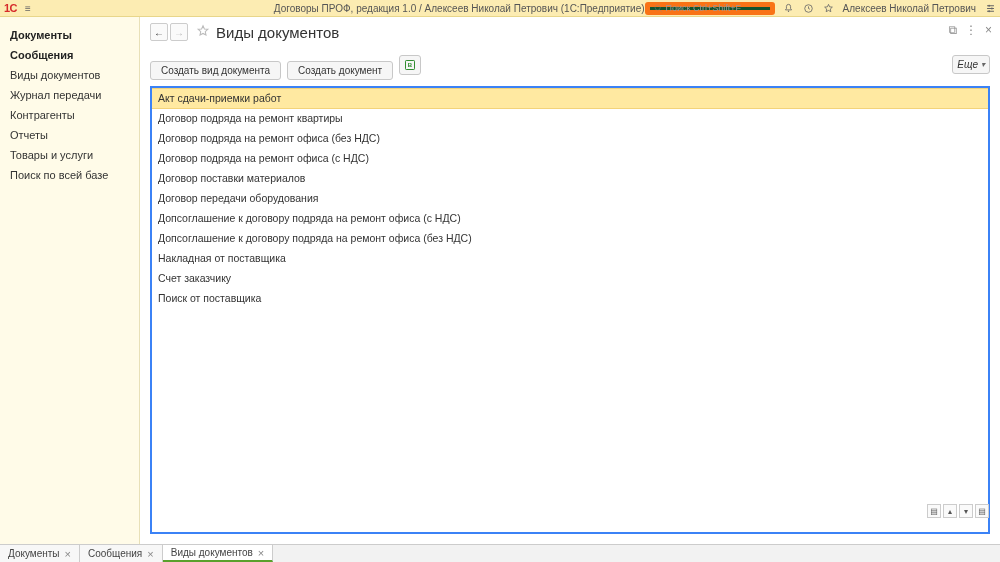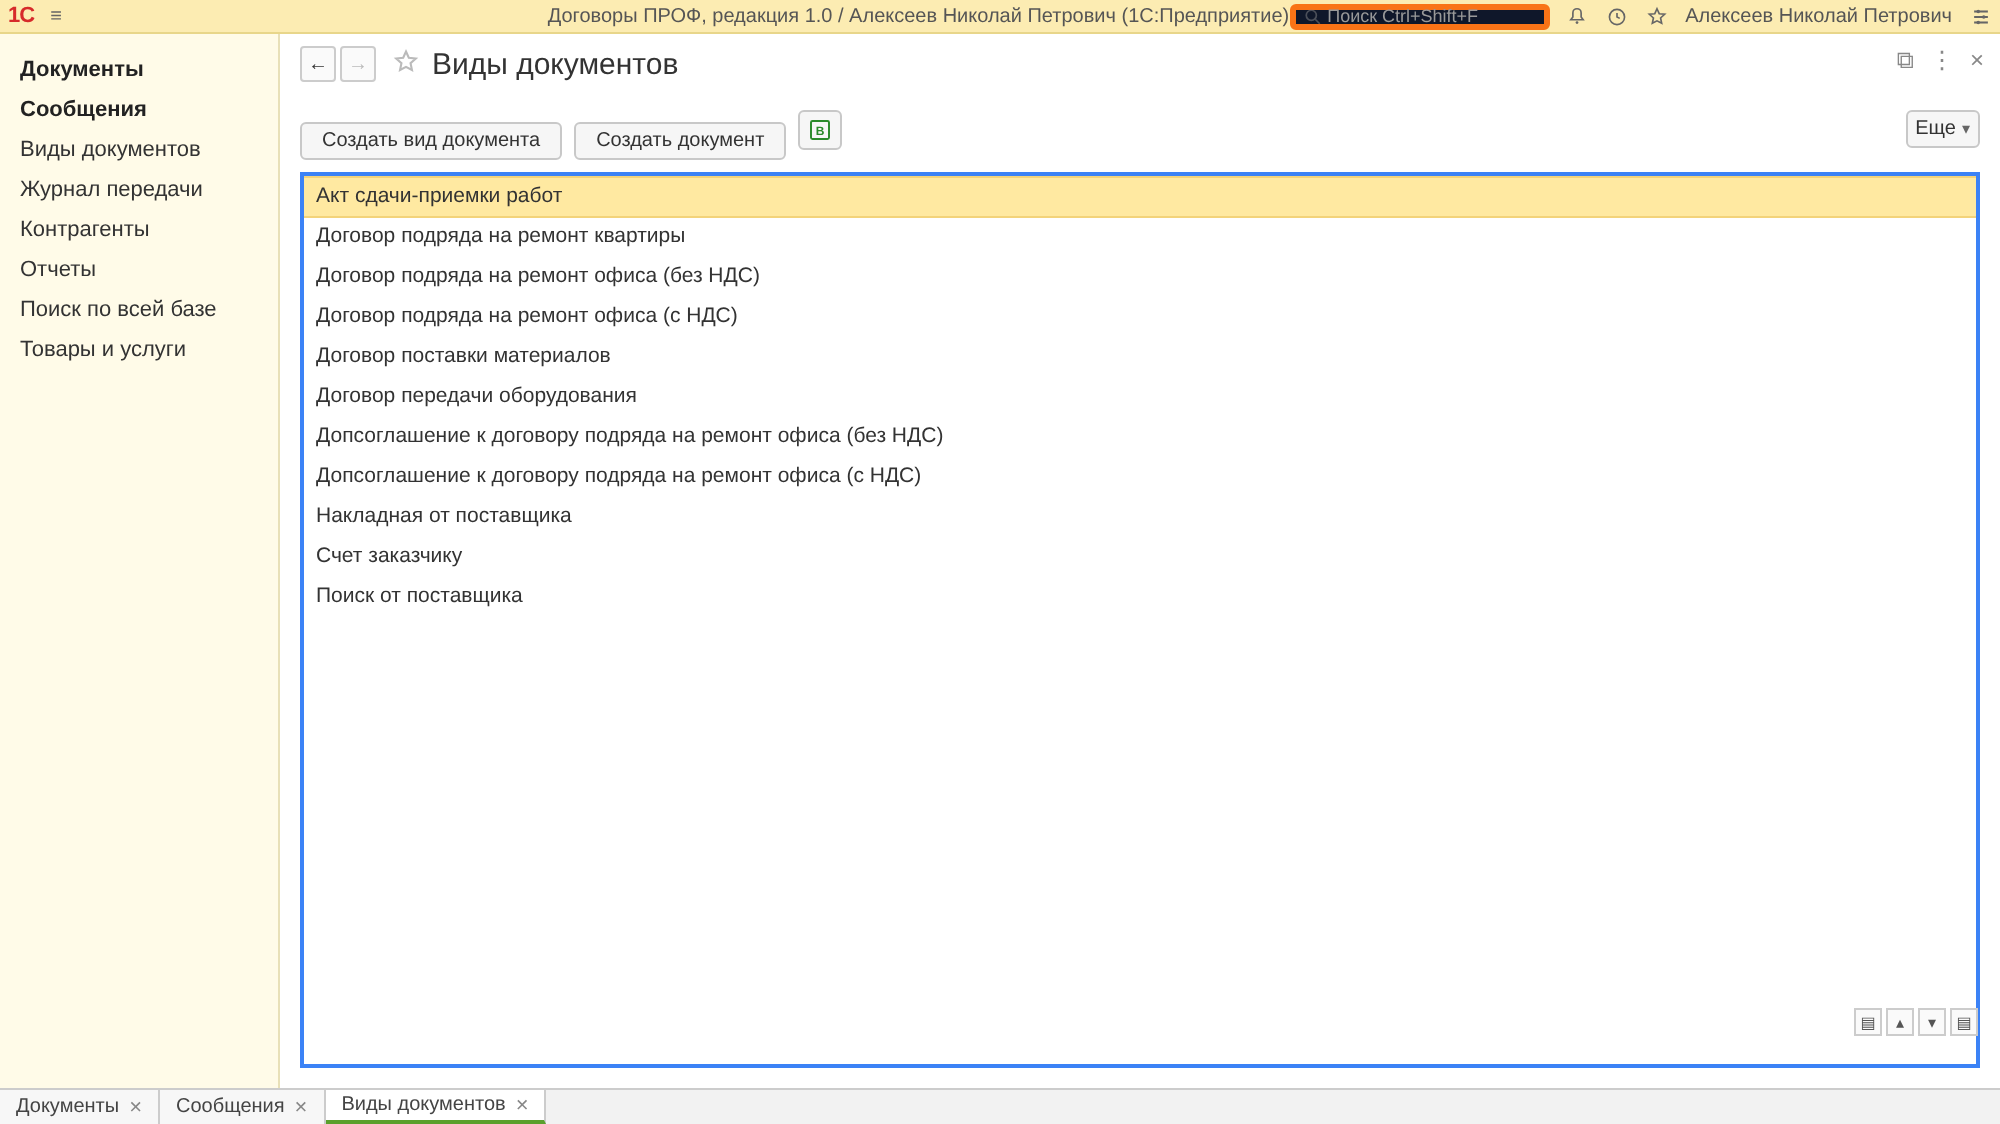--- a/index.html
+++ b/index.html
@@ -30,22 +30,22 @@
     margin-right: 8px;
     letter-spacing: -0.5px;
   }
   .topbar .menu-icon {
     margin-right: 10px;
     cursor: pointer;
     color: #666;
   }
   .topbar .title { flex: 1; color: #555; text-align: right; }
   .topbar .search-box {
-    background: #0f172a;
-    border: 3px solid #f97316;
+    background: #14532d;
+    border: 5px solid #f97316;
     border-radius: 3px;
     height: 13px;
     width: 130px;
     display: flex;
     align-items: center;
     padding: 0 4px;
     color: #999;
     font-size: 9px;
   }
   .topbar .search-box svg { width: 9px; height: 9px; margin-right: 3px; opacity: .5; }
@@ -123,21 +123,21 @@
   .btn-icon {
     width: 22px; height: 20px; padding: 0;
     display: flex; align-items: center; justify-content: center;
     border: 1px solid #c8c8c8; border-radius: 3px; background: #f6f6f6;
   }
   .btn-icon svg { width: 12px; height: 12px; }
   .spacer { flex: 1; }
   .more-btn {
     border: 1px solid #c8c8c8; background: #f6f6f6; border-radius: 3px;
     padding: 3px 4px; font-size: 10px; color: #333; cursor: pointer;
-    display: flex; align-items: center; gap: 3px;
+    display: flex; align-items: center; gap: 3px; font-style: italic;
   }
   .more-btn::after { content: "▾"; font-size: 8px; color: #666; }
 
   .list-area {
     flex: 1;
     margin: 0 10px 10px 10px;
     border: 2px solid #3b82f6;
     overflow: auto;
     position: relative;
   }
@@ -229,22 +229,22 @@
 </div>
 
 <div class="main">
   <div class="sidebar" id="sidebar">
       <div class="item bold">Документы</div>
       <div class="item bold">Сообщения</div>
       <div class="item">Виды документов</div>
       <div class="item">Журнал передачи</div>
       <div class="item">Контрагенты</div>
       <div class="item">Отчеты</div>
+      <div class="item">Товары и услуги</div>
       <div class="item">Поиск по всей базе</div>
-      <div class="item">Товары и услуги</div>
     </div>
 
   <div class="content">
     <div class="content-header">
       <div class="navbtn">←</div>
       <div class="navbtn disabled">→</div>
       <span class="star-icon">
         <svg viewBox="0 0 16 16" width="14" height="14">
             <path d="M8 2l1.6 3.6 4 .4-3 2.7.8 3.9L8 10.8l-3.4 1.8.8-3.9-3-2.7 4-.4z" fill="none" stroke="#bbb" stroke-width="1.2"></path>
           </svg>
@@ -272,22 +272,22 @@
       </div>
     </div>
 
     <div class="list-area" id="list-area">
         <div class="list-row selected">Акт сдачи-приемки работ</div>
         <div class="list-row">Договор подряда на ремонт квартиры</div>
         <div class="list-row">Договор подряда на ремонт офиса (без НДС)</div>
         <div class="list-row">Договор подряда на ремонт офиса (с НДС)</div>
         <div class="list-row">Договор поставки материалов</div>
         <div class="list-row">Договор передачи оборудования</div>
+        <div class="list-row">Допсоглашение к договору подряда на ремонт офиса (с НДС)</div>
         <div class="list-row">Допсоглашение к договору подряда на ремонт офиса (без НДС)</div>
-        <div class="list-row">Допсоглашение к договору подряда на ремонт офиса (с НДС)</div>
         <div class="list-row">Накладная от поставщика</div>
         <div class="list-row">Счет заказчику</div>
         <div class="list-row">Поиск от поставщика</div>
       </div>
 
     <div class="list-controls">
       <div class="sq">▤</div>
       <div class="sq">▴</div>
       <div class="sq">▾</div>
       <div class="sq">▤</div>

